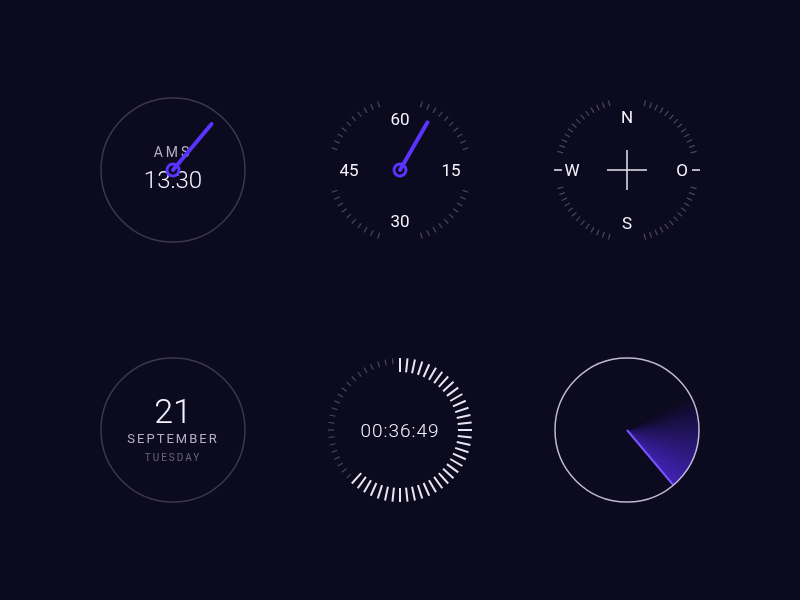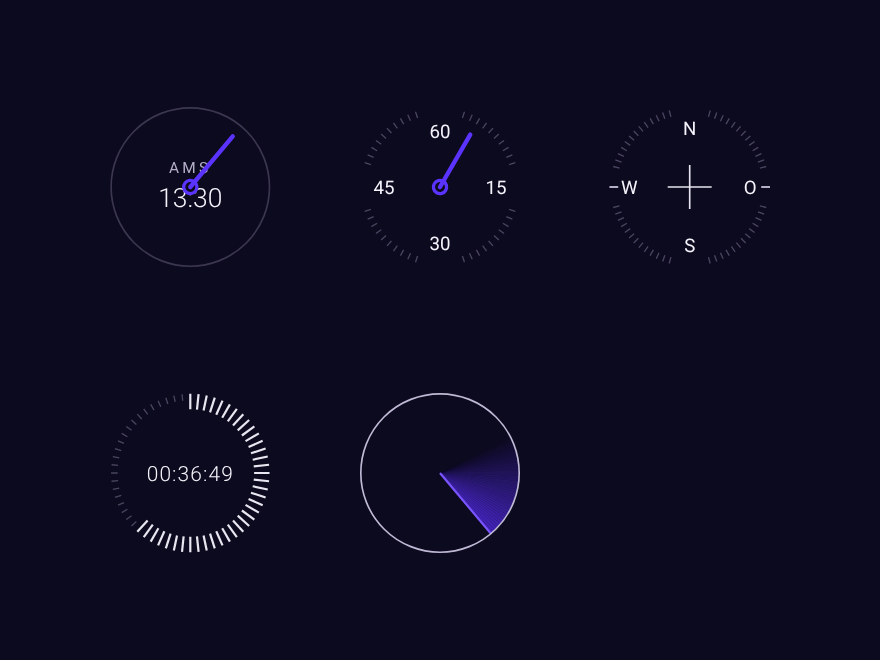--- a/index.html
+++ b/index.html
@@ -172,20 +172,28 @@
         <line x1="12" y1="85" x2="20" y2="85" stroke="#b5aec9" stroke-width="2"></line>
         <line x1="150" y1="85" x2="158" y2="85" stroke="#b5aec9" stroke-width="2"></line>
       </g>
       <g stroke="#e8e6f0" stroke-width="1.5">
         <line x1="85" y1="65" x2="85" y2="105"></line>
         <line x1="65" y1="85" x2="105" y2="85"></line>
       </g>
     </svg>
   </div>
 
+  <div class="dial">
+    <svg viewBox="0 0 170 170" width="170" height="170">
+      <circle class="stroke-ring" cx="85" cy="85" r="72"></circle>
+      <text class="bright" x="85" y="78" text-anchor="middle" font-size="34" font-weight="300">21</text>
+      <text class="label" x="85" y="98" text-anchor="middle" font-size="13" letter-spacing="2">SEPTEMBER</text>
+      <text class="dim" x="85" y="116" text-anchor="middle" font-size="10" letter-spacing="2">TUESDAY</text>
+    </svg>
+  </div>
 
   <div class="dial">
     <svg viewBox="0 0 170 170" width="170" height="170">
       <g id="timer-ticks">
           <line x1="85" y1="13" x2="85" y2="27" class="tick-bright" stroke-width="2"></line>
           <line x1="92.52604935527106" y1="13.394423533484328" x2="91.0626508695239" y2="27.317730068640152" class="tick-bright" stroke-width="2"></line>
           <line x1="99.96964173887866" y1="14.57337274716599" x2="97.05887806743004" y2="28.26743915743927" class="tick-bright" stroke-width="2"></line>
           <line x1="107.24922359499621" y1="16.523930826748952" x2="102.92298567374695" y2="29.838722054881096" class="tick-bright" stroke-width="2"></line>
           <line x1="114.2850383014576" y1="19.224727049732735" x2="108.5907252983964" y2="32.01436345672915" class="tick-bright" stroke-width="2"></line>
           <line x1="121" y1="22.646170927520416" x2="114" y2="34.770526580502555" class="tick-bright" stroke-width="2"></line>

